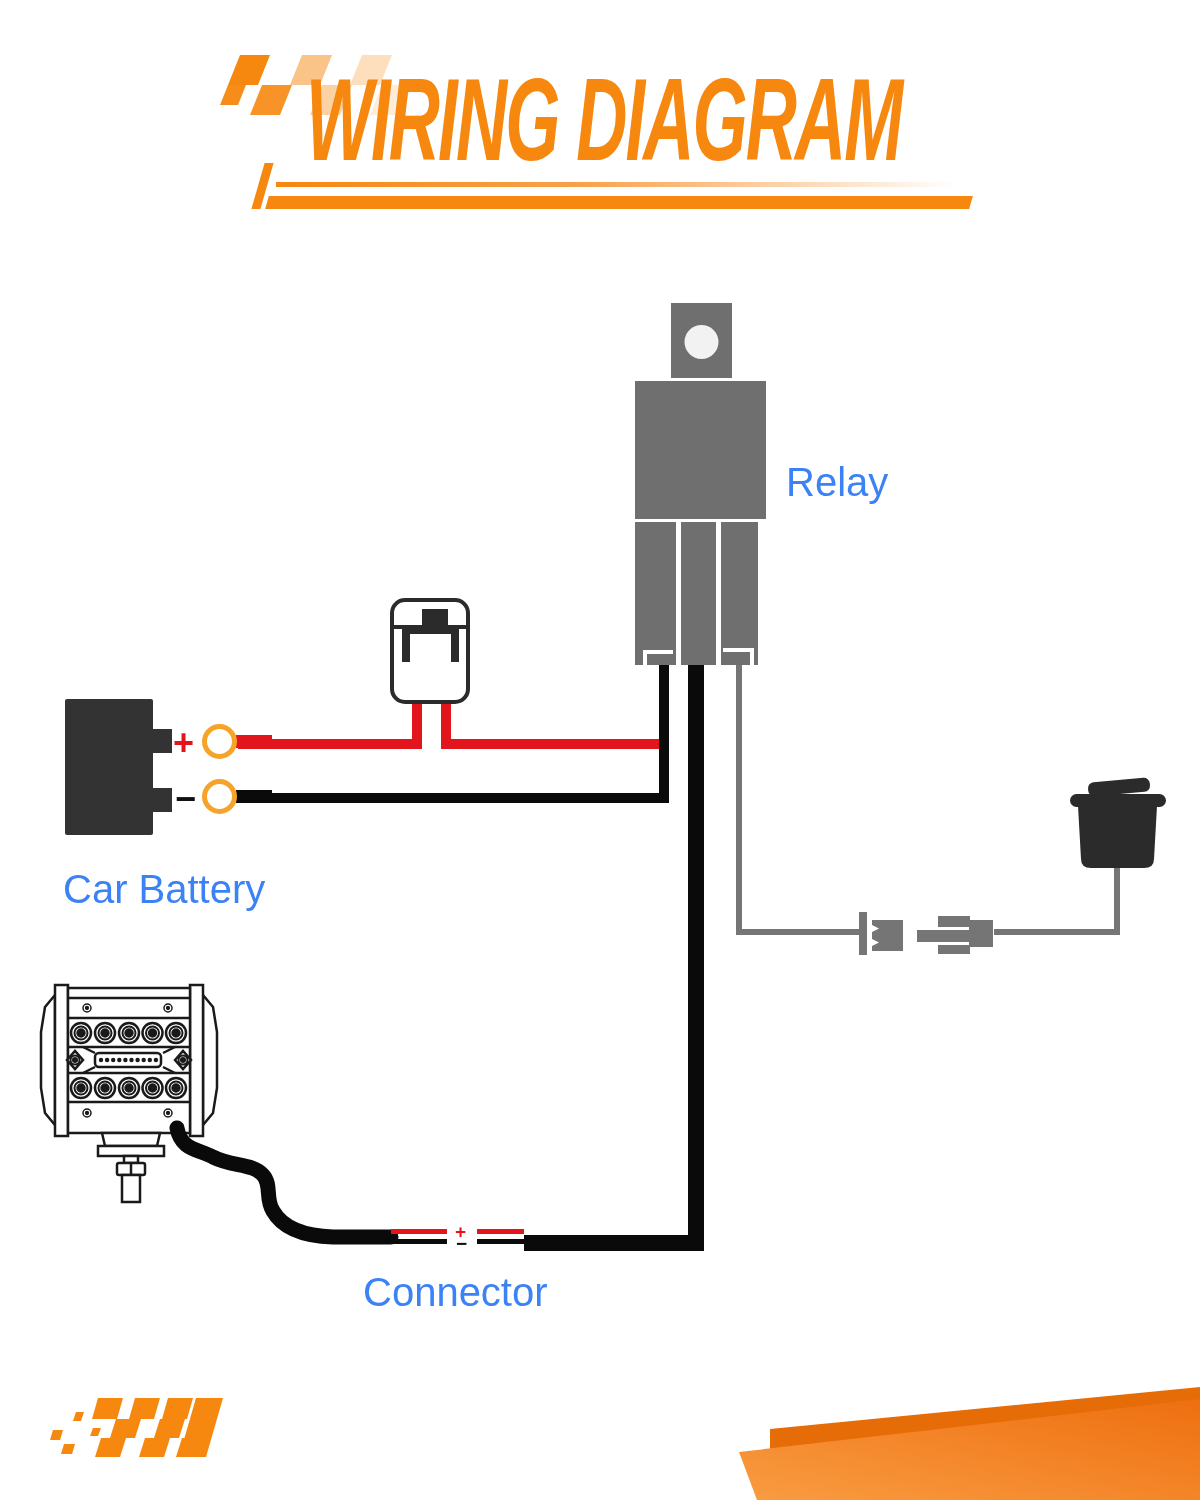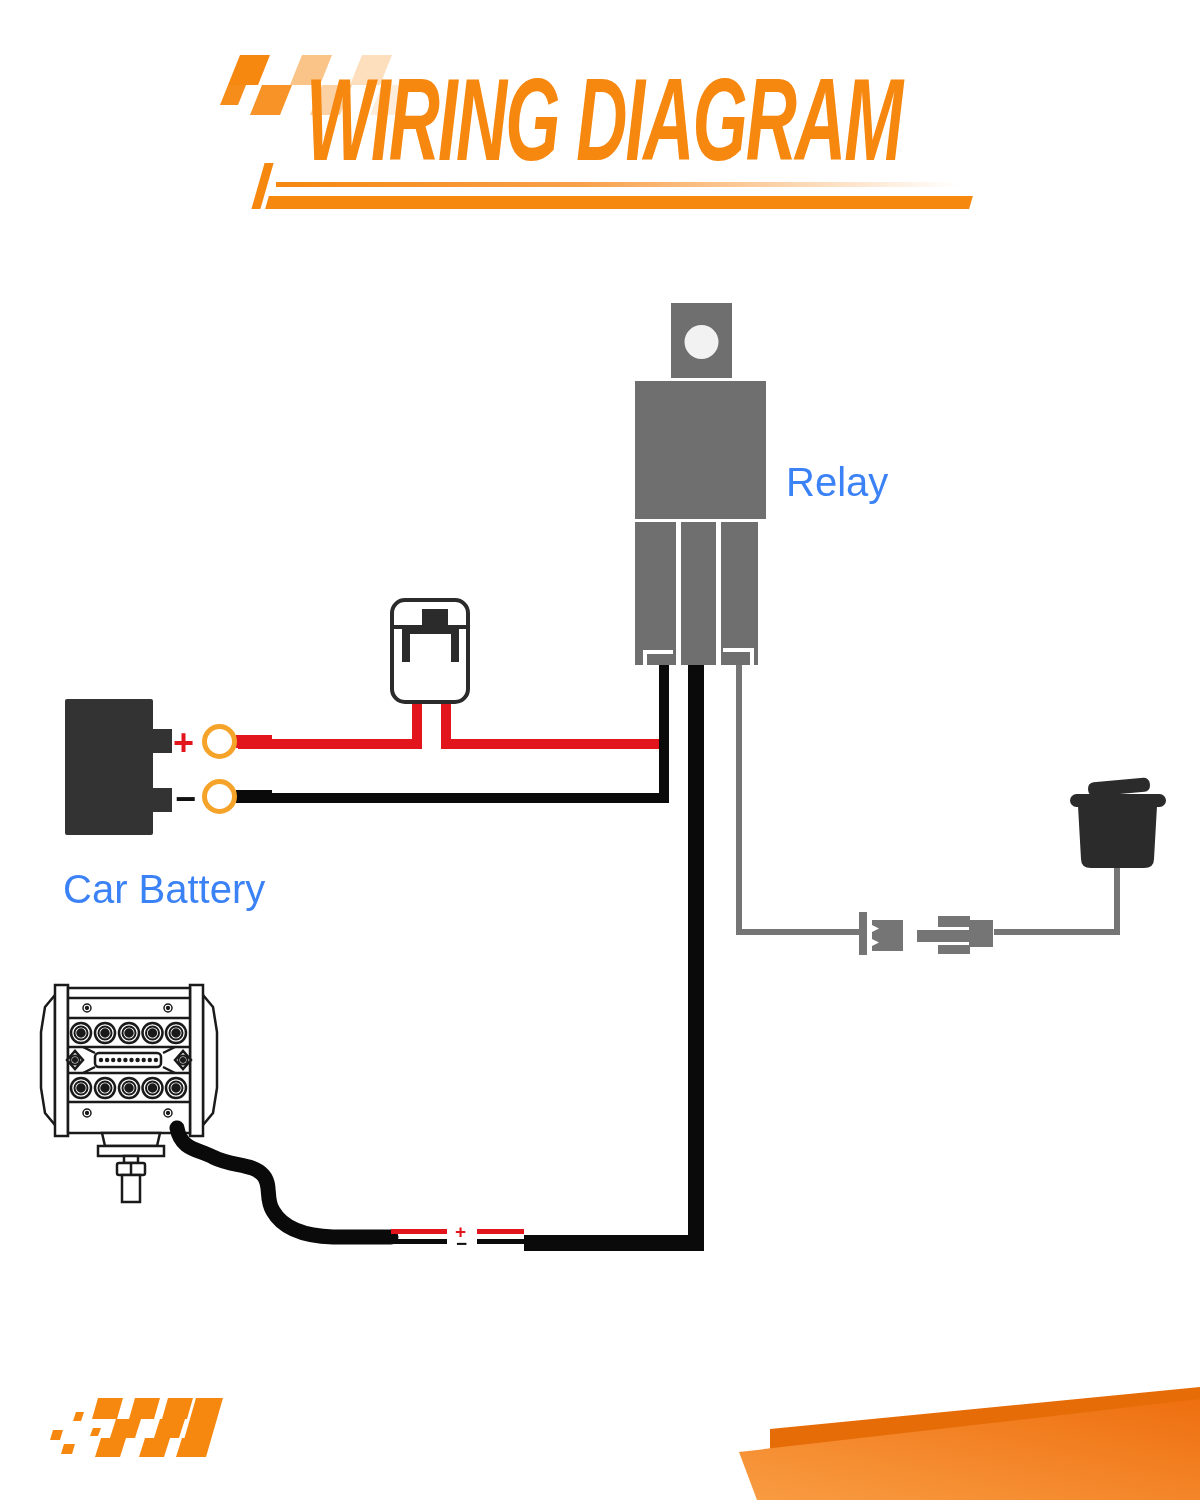--- a/index.html
+++ b/index.html
@@ -235,19 +235,20 @@
     </g>
   </svg>
 
   <div class="abs title">WIRING DIAGRAM</div>
   <div class="abs tick"></div>
   <div class="abs thin-line"></div>
   <div class="abs thick-bar"></div>
 
   <div class="abs comp-label" style="left:786px;top:462px;">Relay</div>
   <div class="abs comp-label" style="left:63px;top:857px;margin-top:12px;">Car Battery</div>
+  <div class="abs comp-label" style="left:363px;top:1272px;">Connector</div>
 
   <div class="abs mark batt-plus">+</div>
   <div class="abs mark batt-minus">−</div>
   <div class="abs mark conn-plus">+</div>
   <div class="abs mark conn-minus">−</div>
 
 </div>
 
 </body></html>

